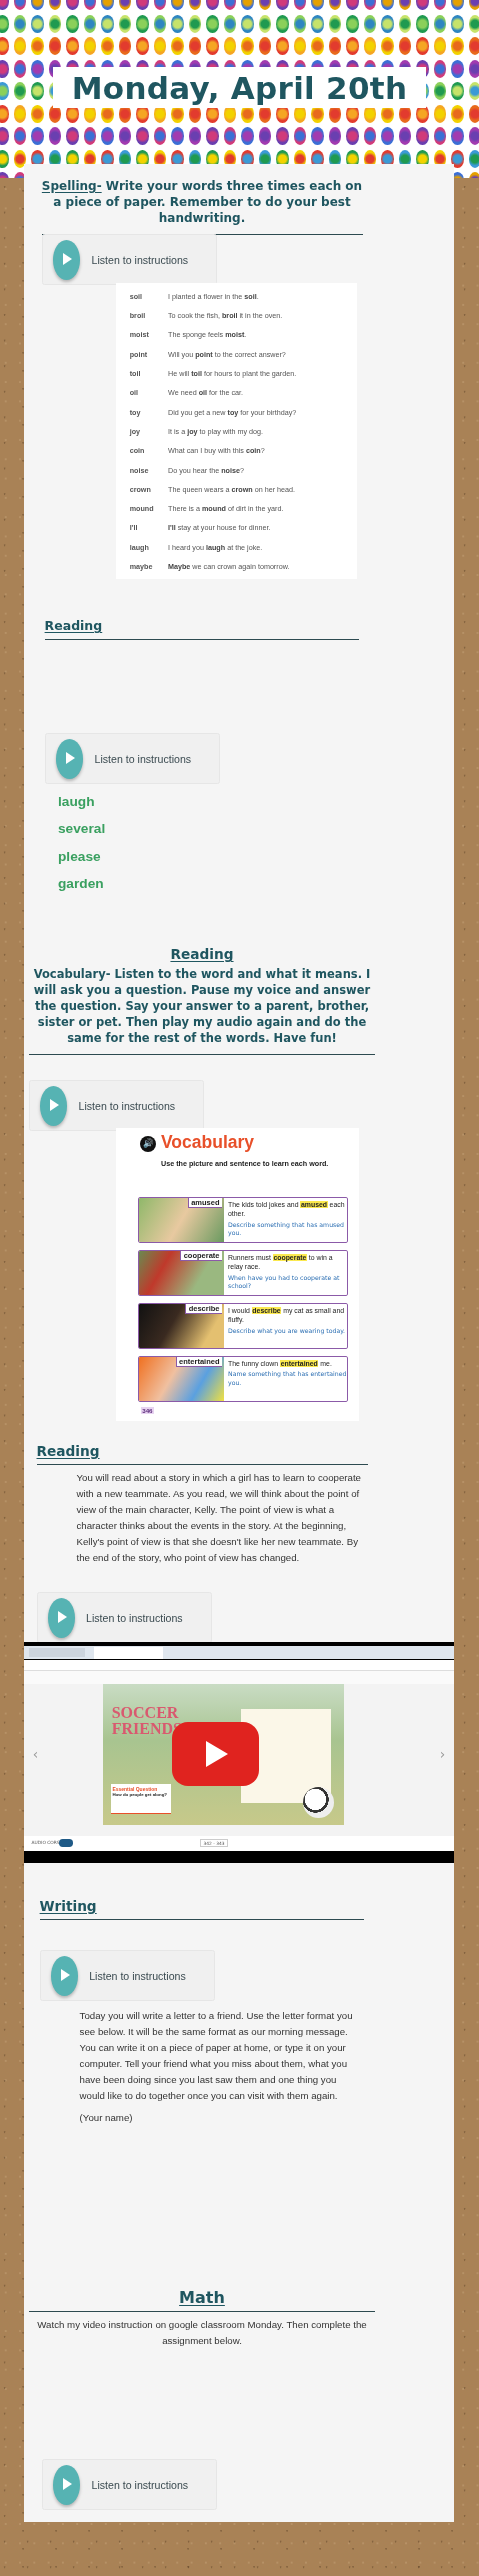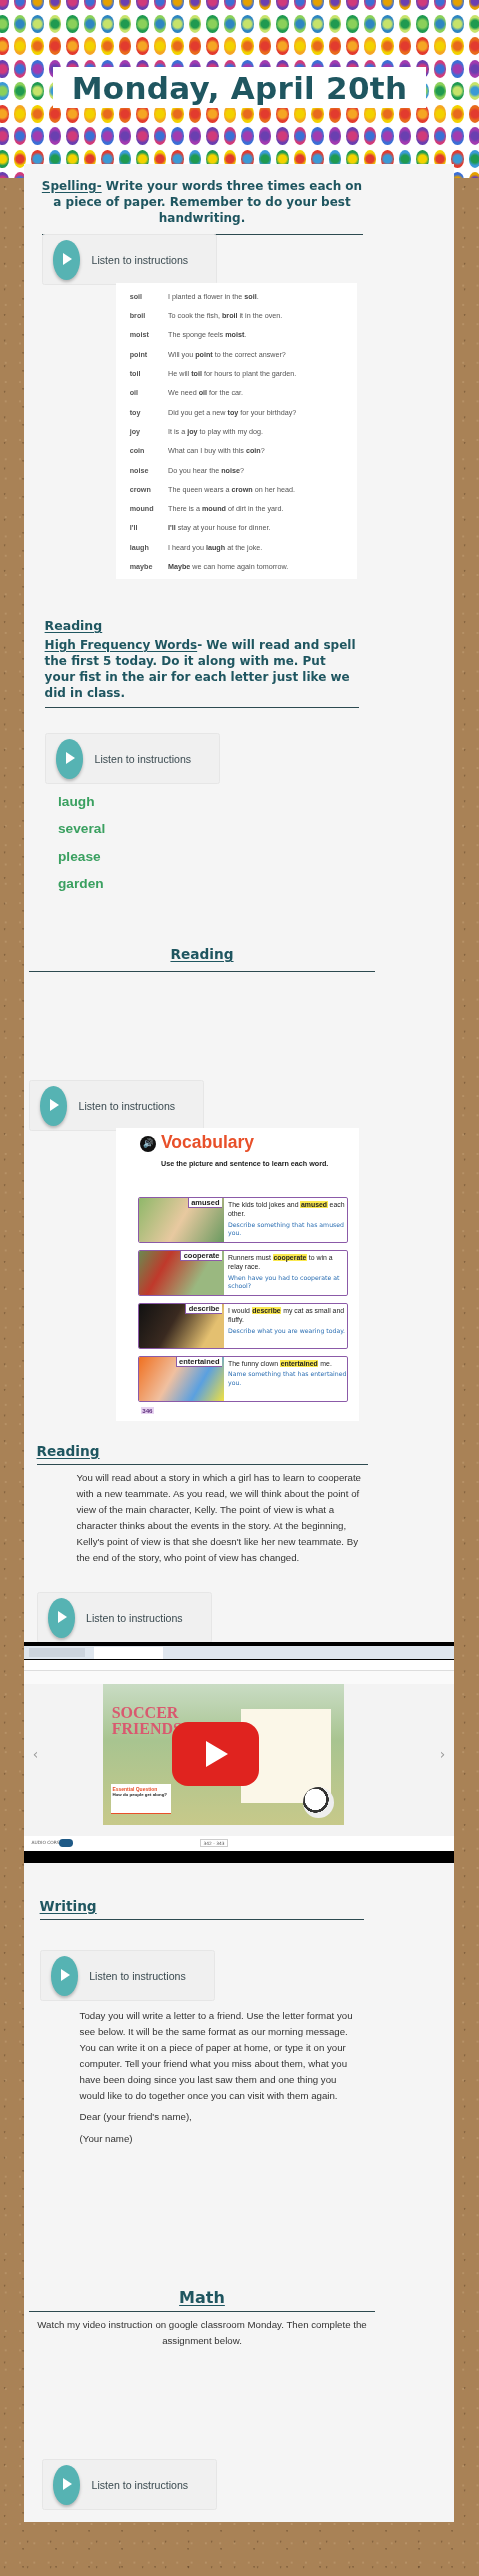--- a/index.html
+++ b/index.html
@@ -443,44 +443,42 @@
       <div class="spell-row">
         <span class="w">I'll</span>
         <span class="s"><span></span><b>I'll</b><span> stay at your house for dinner.</span></span>
       </div>
       <div class="spell-row">
         <span class="w">laugh</span>
         <span class="s"><span>I heard you </span><b>laugh</b><span> at the joke.</span></span>
       </div>
       <div class="spell-row">
         <span class="w">maybe</span>
-        <span class="s"><span></span><b>Maybe</b><span> we can home again tomorrow.</span></span>
+        <span class="s"><span></span><b>Maybe</b><span> we can crown again tomorrow.</span></span>
       </div>
     </div>
 
   <div class="sec" style="top:454px; padding:0 20.6px;">
     <div class="heading-teal u" style="font-size:12.5px; display:inline-block;">Reading</div>
-    <div class="heading-teal" style="font-size:12px; line-height:16px; margin-top:3.7px;">
-      <span class="u">High Frequency Words</span><span>-  We will read and spell the first 5 today. Do it along with me. Put your fist in the air for each letter just like we did in class.</span>
-    </div>
     <hr class="rule" style="margin-top:6.2px;">
   </div>
   <div class="listen" style="left:21px; top:569px;">
     <div class="play"></div>
     <span class="lbl">Listen to instructions</span>
   </div>
   <div class="sec" style="top:624px; padding-left:34px;" id="hfw-list">
       <div class="hfw-word">laugh</div>
       <div class="hfw-word">several</div>
       <div class="hfw-word">please</div>
       <div class="hfw-word">garden</div>
     </div>
 
   <div class="sec" style="top:782px;">
     <div class="heading-teal u" style="text-align:center; font-size:13.7px;"><span>Reading</span></div>
+    <div class="heading-teal" style="text-align:center; font-size:11.5px; line-height:16px; margin:3.7px 8.7px 0 8.7px;">Vocabulary- Listen to the word and what it means. I will ask you a question. Pause my voice and answer the question.  Say your answer to a parent, brother, sister or pet. Then play my audio again and do the same for the rest of the words. Have fun!</div>
     <hr class="rule" style="margin:8.7px 5px 0 5px;">
   </div>
   <div class="listen" style="left:5px; top:916px;">
     <div class="play"></div>
     <span class="lbl">Listen to instructions</span>
   </div>
 
   <div class="vocab-img">
     <div style="position:absolute; left:24px; top:7.5px; width:16px; height:16px; border-radius:50%; background:#111;">
       <span style="position:absolute; left:3.7px; top:2.5px; color:#fff; font-size:8.7px;">🔊</span>
@@ -556,21 +554,20 @@
   <div class="sec" style="top:1734px; padding:0 15.6px;">
     <div class="heading-teal u" style="font-size:13.7px; display:inline-block;">Writing</div>
     <hr class="rule" style="margin-top:5px;">
   </div>
   <div class="listen" style="left:15.6px; top:1786px;">
     <div class="play"></div>
     <span class="lbl">Listen to instructions</span>
   </div>
   <div class="sec" style="top:1844px; padding:0 15.6px;">
     <p class="body-text">Today you will write a letter to a friend. Use the letter format you see below. It will be the same format as our morning message. You can write it on a piece of paper at home, or type it on your computer.  Tell your friend what you miss about them, what you have been doing since  you last saw them and one thing you would like to do together once you can visit with them again.</p>
-    <p class="body-text" style="margin-top:5px;">Dear (your friend's name),</p>
     <p class="body-text" style="margin-top:5.6px;">(Your name)</p>
   </div>
 
   <div class="sec" style="top:2124px; padding:0 5px; text-align:center;">
     <div class="heading-teal u" style="font-size:16px; display:inline-block;">Math</div>
     <hr class="rule" style="margin-top:3.7px;">
     <p class="body-text" style="margin:5px 6.2px 0 6.2px;">Watch my video instruction on google classroom Monday. Then complete the assignment below.</p>
   </div>
   <div class="listen" style="left:18px; top:2295px;">
     <div class="play"></div>

